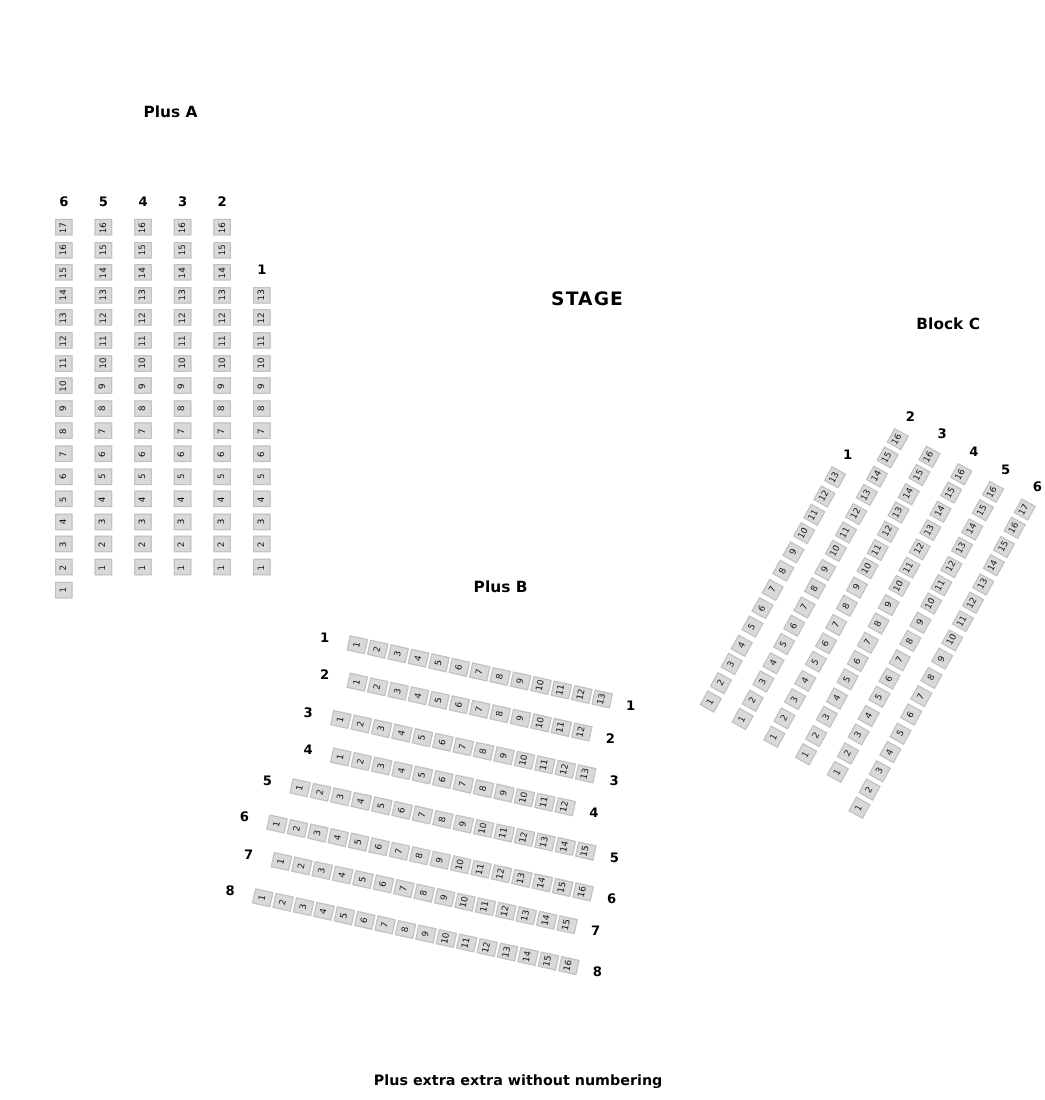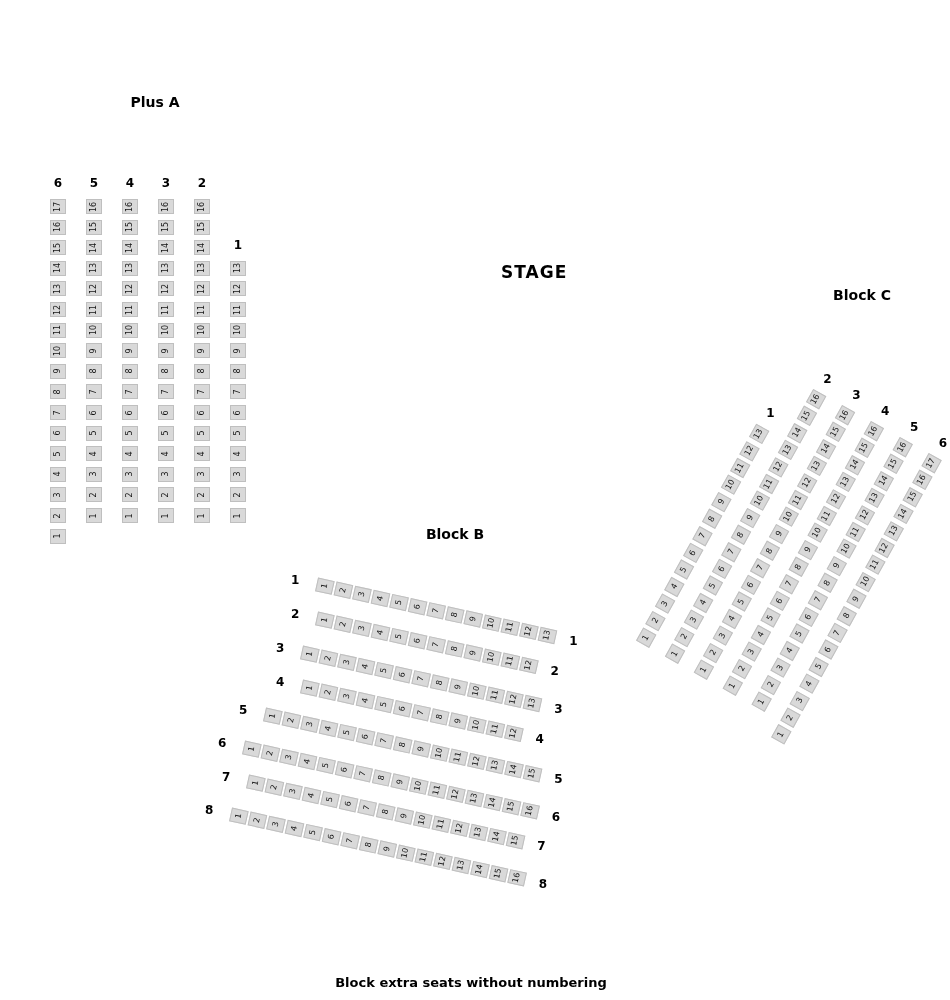--- a/index.html
+++ b/index.html
@@ -52,21 +52,21 @@
   .row-label.left  { margin-right:14px; }
   .row-label.right { margin-left:8px; }
 </style>
 </head>
 <body style="--seat-fill: #d9d9d9; --seat-border: #bfbfbf;">
 
 <div>
   <div class="block-title" id="title-a">Plus A</div>
   <div class="stage-label">STAGE</div>
   <div class="block-title" id="title-c">Block C</div>
-  <div class="block-title" id="title-b">Block B</div>
+  <div class="block-title" id="title-b">Plus B</div>
 
   <div class="colblock" id="block-a" style="left: 50px; top: 175px;">
       <div class="col-label" style="left: 0px; top: 0px; width: 16px;">6</div>
       <div class="seat" style="width: 16px; height: 15px; left: 0px; top: 24px;">
         <span>17</span>
       </div>
       <div class="seat" style="width: 16px; height: 15px; left: 0px; top: 44.6px;">
         <span>16</span>
       </div>
       <div class="seat" style="width: 16px; height: 15px; left: 0px; top: 65.2px;">
@@ -1005,14 +1005,14 @@
         <span>3</span>
       </div>
       <div class="seat" style="width: 15px; height: 15px; left: 165px; top: 315px;">
         <span>2</span>
       </div>
       <div class="seat" style="width: 15px; height: 15px; left: 165px; top: 334.4px;">
         <span>1</span>
       </div>
     </div>
 
-  <div class="footer-note">Block extra seats without numbering</div>
+  <div class="footer-note">Plus extra extra without numbering</div>
 </div>
 
 </body></html>

